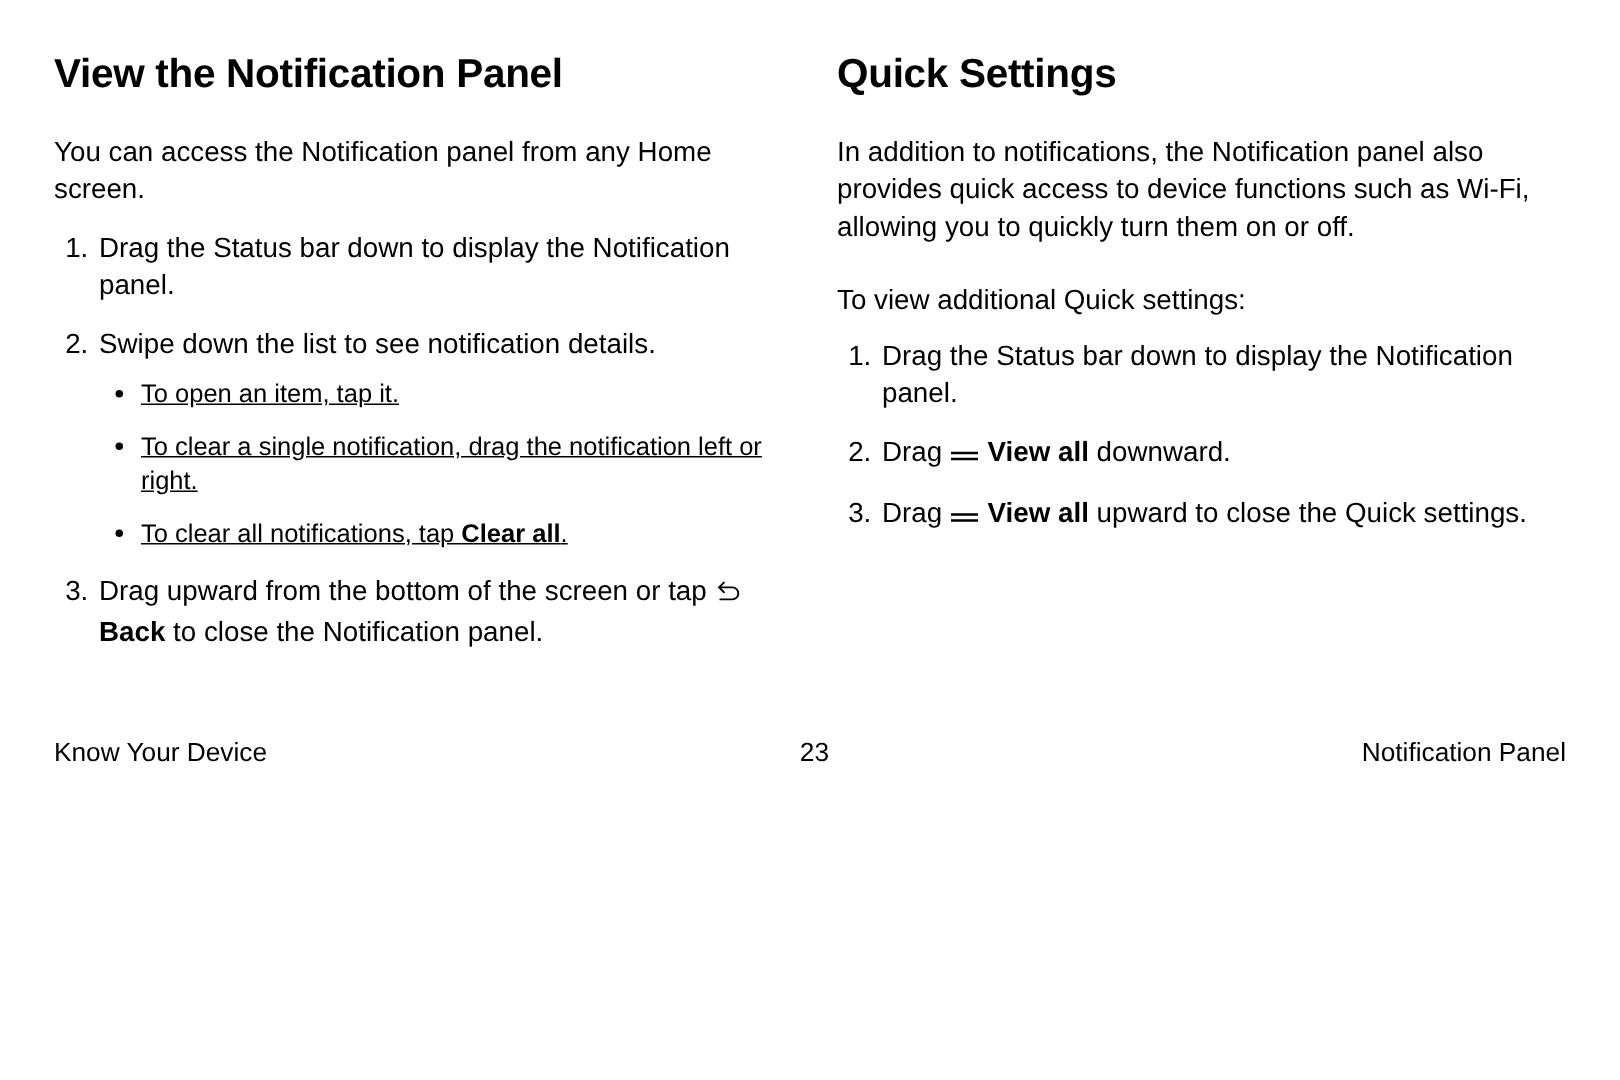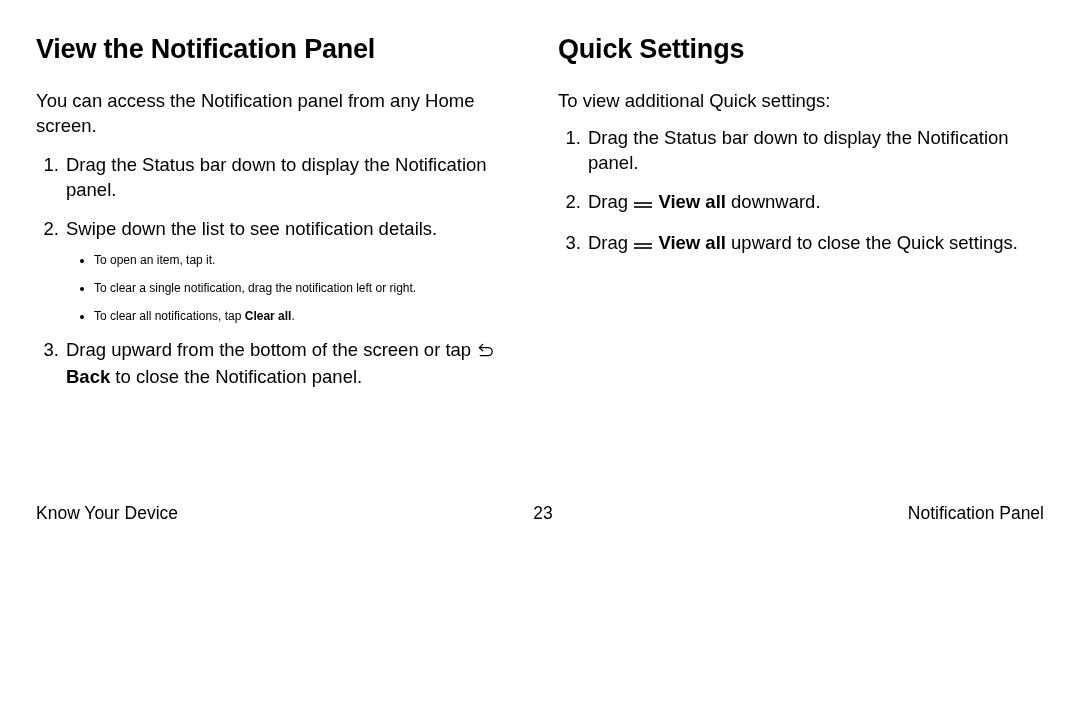--- a/index.html
+++ b/index.html
@@ -6,24 +6,24 @@
   html, body { width: 1080px; height: 720px; background: #fff; font-family: Arial, Helvetica, sans-serif; color: #000; }
   .page { position: relative; width: 1080px; height: 536px; padding: 34px 36px 0 36px; }
   .columns { display: flex; gap: 36px; }
   .col { flex: 1 1 0; }
   h2 { font-size: 27px; font-weight: 700; margin-bottom: 12px; letter-spacing: -0.2px; }
   .intro { font-size: 18.5px; line-height: 1.35; margin-bottom: 14px; margin-top: 24px; }
   .lead { font-size: 18.5px; line-height: 1.35; margin-bottom: 12px; margin-top: 24px; }
   ol { list-style: decimal; padding-left: 28px; }
   ol > li { font-size: 18.5px; line-height: 1.35; margin-bottom: 14px; padding-left: 2px; }
   ul { list-style: disc; padding-left: 28px; margin-top: 10px; }
-  ul > li { font-size: 12px; line-height: 1.35; margin-bottom: 12px; }
+  ul > li { font-size: 17px; line-height: 1.35; margin-bottom: 12px; text-decoration: underline; }
   .bold { font-weight: 700; }
   .icon { display: inline-block; vertical-align: -2px; }
-  .footer { position: absolute; left: 0; right: 0; bottom: 12px; padding: 0 36px; display: flex; justify-content: space-between; font-size: 17.5px; }
+  .footer { position: absolute; left: 0; right: 0; bottom: 24px; padding: 0 36px; display: flex; justify-content: space-between; font-size: 17.5px; }
 </style>
 </head>
 <body>
 
 <div class="page">
   <div class="columns">
 
     <div class="col">
       <h2>View the Notification Panel</h2>
       <p class="intro">You can access the Notification panel from any Home screen.</p>
@@ -44,20 +44,21 @@
                 <path d="M4 7 H15 A5 5 0 1 1 15 17 H5" stroke-linecap="round" stroke-linejoin="round"></path>
                 <path d="M8 3 L4 7 L8 11" stroke-linecap="round" stroke-linejoin="round"></path>
               </svg></span>
           <span class="bold">Back</span><span> to close the Notification panel.</span>
         </li>
       </ol>
     </div>
 
     <div class="col">
       <h2>Quick Settings</h2>
+      <p class="intro">In addition to notifications, the Notification panel also provides quick access to device functions such as Wi-Fi, allowing you to quickly turn them on or off.</p>
       <p class="lead">To view additional Quick settings:</p>
       <ol>
         <li>Drag the Status bar down to display the Notification panel.</li>
         <li>
           <span>Drag </span><span class="icon"><svg width="20" height="10" viewBox="0 0 20 10" stroke="#000" stroke-width="1.6">
                 <line x1="1" y1="3" x2="19" y2="3"></line>
                 <line x1="1" y1="7" x2="19" y2="7"></line>
               </svg></span>
           <span class="bold">View all</span><span> downward.</span>
         </li>

